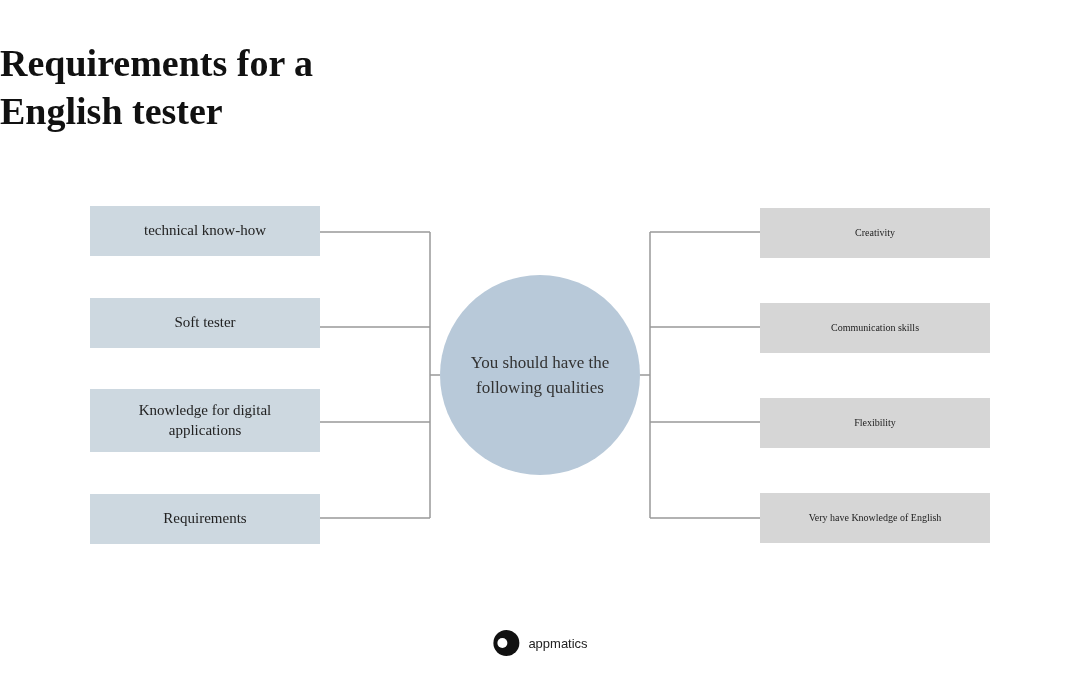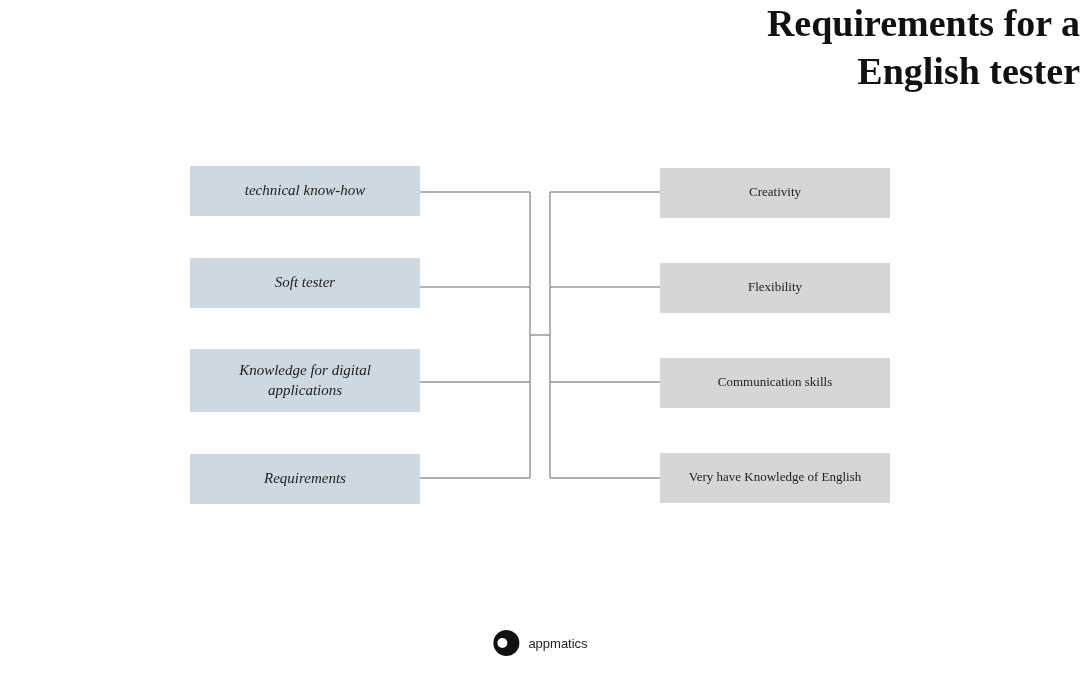--- a/index.html
+++ b/index.html
@@ -6,21 +6,22 @@
     body {
       width: 1080px;
       height: 675px;
       background: #ffffff;
       font-family: Georgia, 'Times New Roman', serif;
       overflow: hidden;
       position: relative;
     }
 
     .page-title {
-      text-align: right;
+      text-align: left;
+      padding-top: 40px;
       font-size: 38px;
       font-weight: bold;
       line-height: 1.25;
       color: #111;
     }
 
     .diagram-area {
       display: flex;
       flex-direction: row;
       align-items: center;
@@ -45,39 +46,38 @@
       border: none;
       padding: 12px 16px;
       text-align: center;
       font-size: 15px;
       color: #222;
       min-height: 50px;
       display: flex;
       align-items: center;
       justify-content: center;
       line-height: 1.3;
-      font-style: italic;
     }
 
     
     .right-col {
       display: flex;
       flex-direction: column;
       justify-content: space-around;
       height: 380px;
       width: 230px;
       margin-left: 0;
     }
 
     .right-box {
       background: #d6d6d6;
       border: none;
       padding: 12px 16px;
       text-align: center;
-      font-size: 13px;
+      font-size: 10px;
       color: #222;
       min-height: 50px;
       display: flex;
       align-items: center;
       justify-content: center;
       line-height: 1.3;
     }
 
     
     .left-connectors {
@@ -167,39 +167,42 @@
       <line x1="0" y1="142" x2="110" y2="142" stroke="#999" stroke-width="1.5"></line>
 
       <line x1="0" y1="237" x2="110" y2="237" stroke="#999" stroke-width="1.5"></line>
 
       <line x1="0" y1="333" x2="110" y2="333" stroke="#999" stroke-width="1.5"></line>
 
       <line x1="110" y1="190" x2="120" y2="190" stroke="#999" stroke-width="1.5"></line>
     </svg>
   </div>
 
+  <div class="center-circle">
+    <span>You should have the following qualities</span>
+  </div>
 
   <div class="right-connectors">
     <svg class="connectors" viewBox="0 0 120 380" preserveAspectRatio="none">
 
       <line x1="10" y1="47" x2="10" y2="333" stroke="#999" stroke-width="1.5"></line>
 
       <line x1="10" y1="47" x2="120" y2="47" stroke="#999" stroke-width="1.5"></line>
       <line x1="10" y1="142" x2="120" y2="142" stroke="#999" stroke-width="1.5"></line>
       <line x1="10" y1="237" x2="120" y2="237" stroke="#999" stroke-width="1.5"></line>
       <line x1="10" y1="333" x2="120" y2="333" stroke="#999" stroke-width="1.5"></line>
 
       <line x1="0" y1="190" x2="10" y2="190" stroke="#999" stroke-width="1.5"></line>
     </svg>
   </div>
 
   <div class="right-col">
     <div class="right-box">Creativity</div>
+    <div class="right-box">Communication skills</div>
     <div class="right-box">Flexibility</div>
-    <div class="right-box">Communication skills</div>
     <div class="right-box">Very have Knowledge of English</div>
   </div>
 
 </div>
 
 <div class="footer">
   <svg class="footer-logo" viewBox="0 0 28 28" xmlns="http://www.w3.org/2000/svg">
     <circle cx="14" cy="14" r="13" fill="#111"></circle>
     <path d="M14 2 A12 12 0 0 0 14 26 A12 12 0 0 1 14 2 Z" fill="#fff" opacity="0.85"></path>
     <circle cx="10" cy="14" r="5" fill="#fff"></circle>

